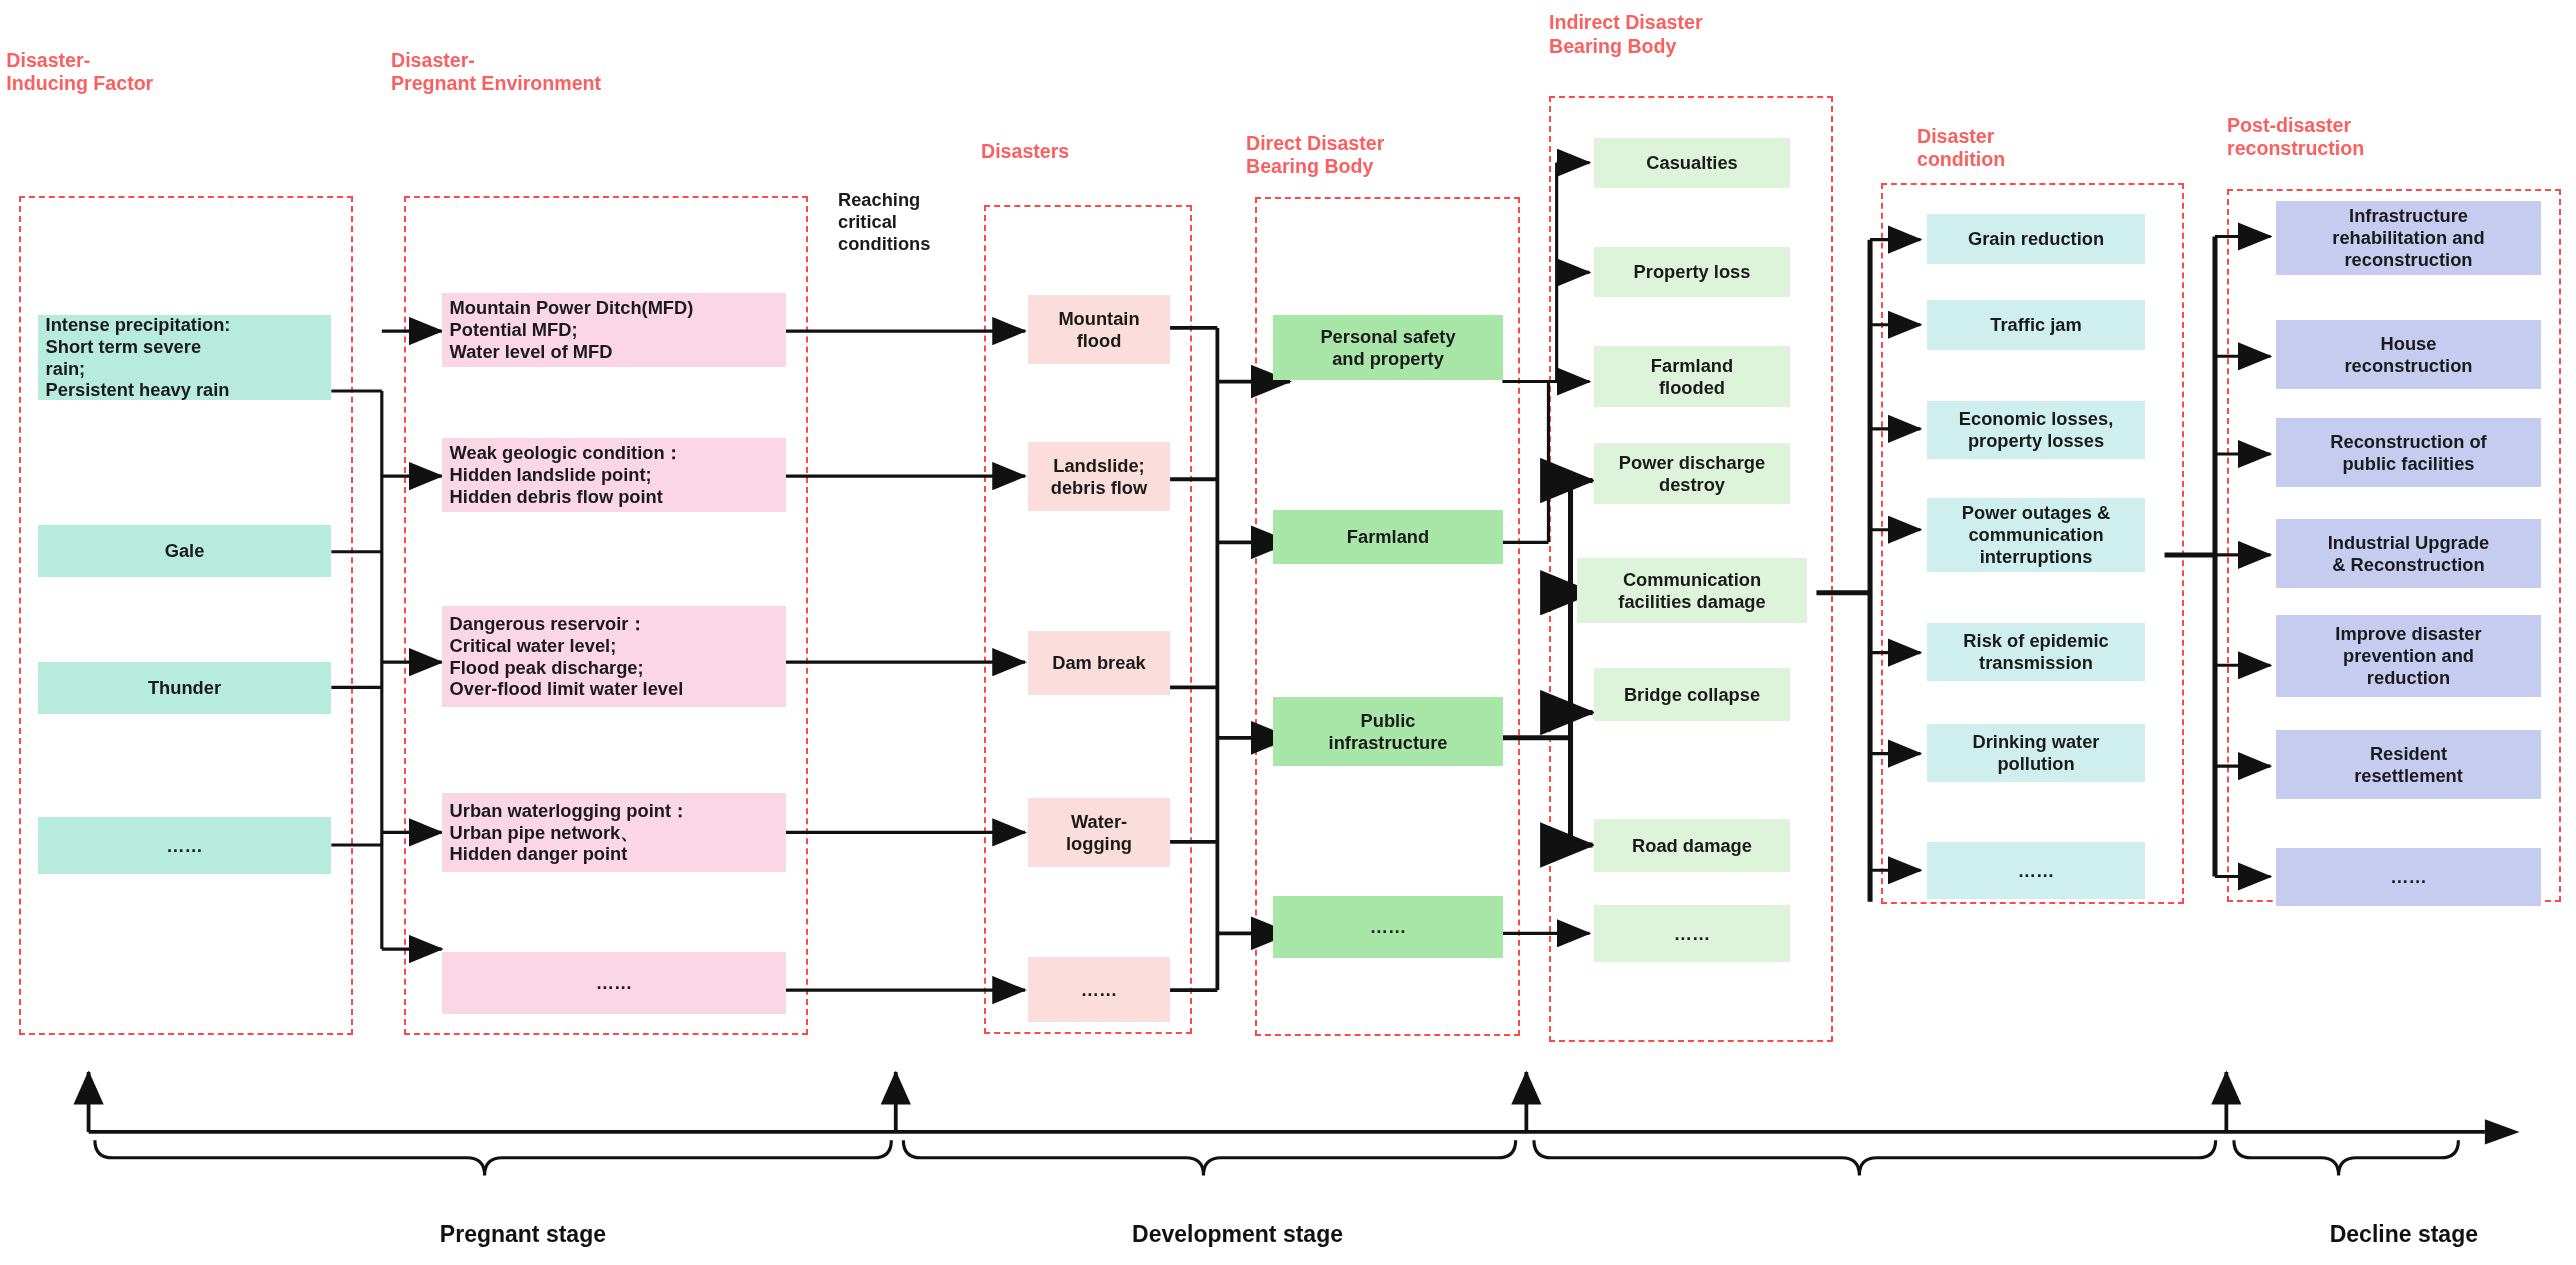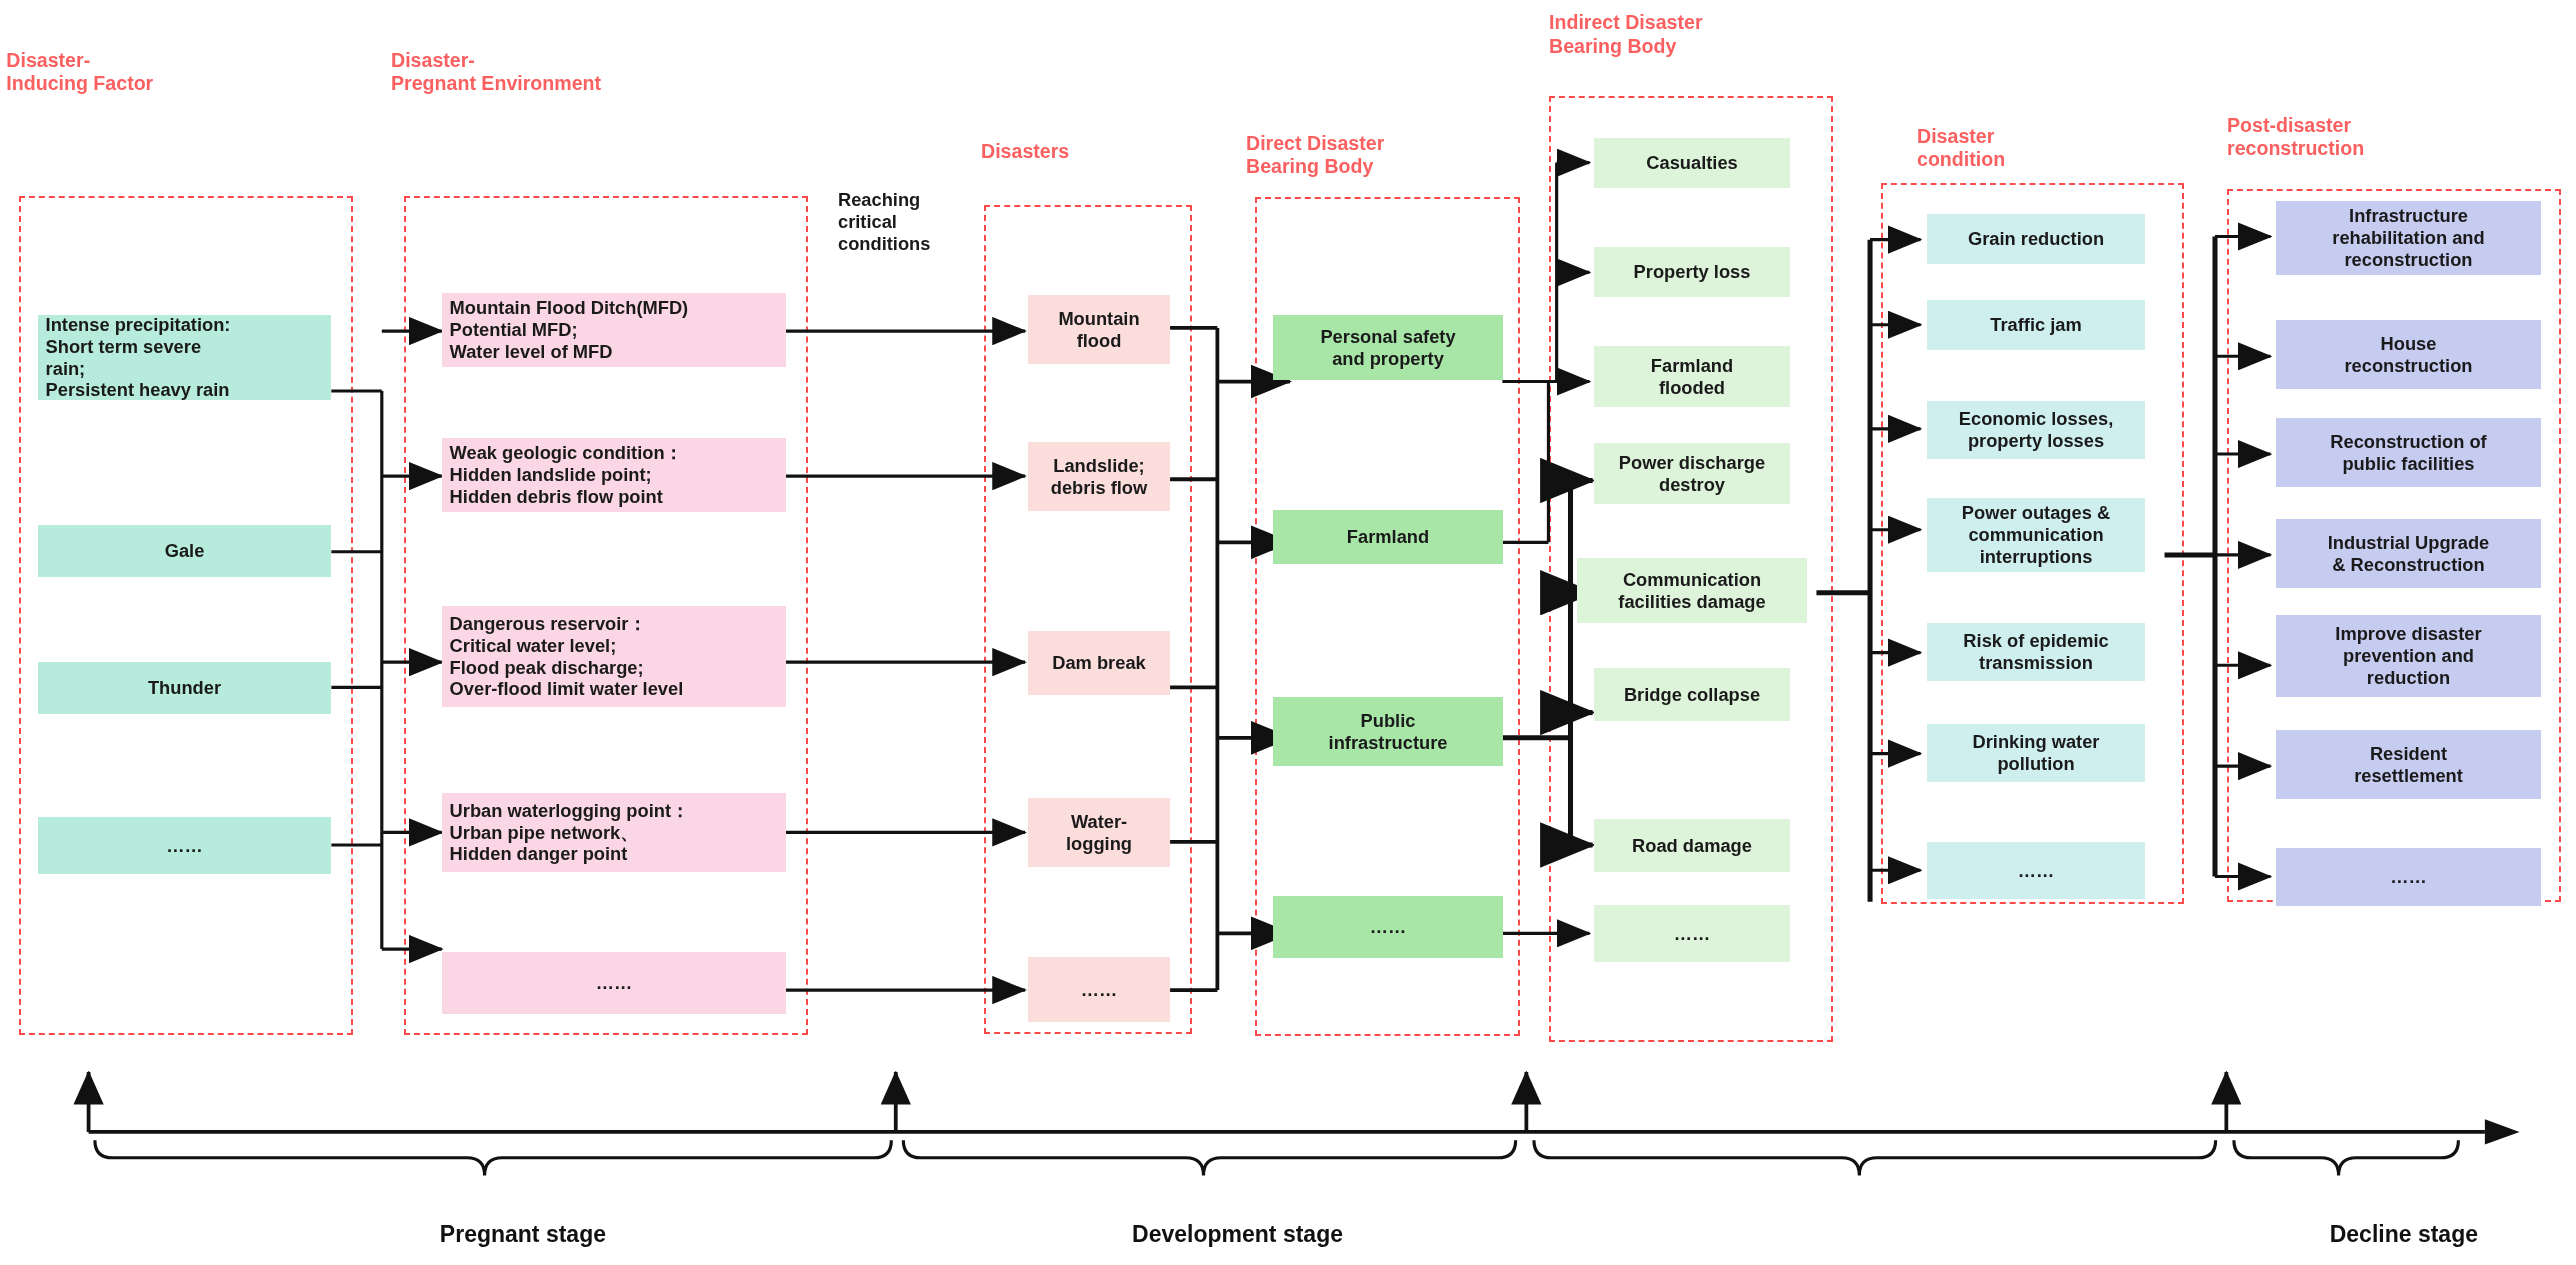--- a/index.html
+++ b/index.html
@@ -227,21 +227,21 @@
   </svg>
 
   <div class="box c-green left" style="left:38px; top:315px; width:293px; height:85px;">Intense precipitation:
 Short term severe
 rain;
 Persistent heavy rain</div>
   <div class="box c-green center" style="left:38px; top:525px; width:293px; height:52px;">Gale</div>
   <div class="box c-green center" style="left:38px; top:662px; width:293px; height:52px;">Thunder</div>
   <div class="box c-green center" style="left:38px; top:817px; width:293px; height:57px;">……</div>
 
-  <div class="box c-pink left" style="left:442px; top:293px; width:344px; height:74px;">Mountain Flood Ditch(MFD)
+  <div class="box c-pink left" style="left:442px; top:293px; width:344px; height:74px;">Mountain Power Ditch(MFD)
 Potential MFD;
 Water level of MFD</div>
   <div class="box c-pink left" style="left:442px; top:438px; width:344px; height:74px;">Weak geologic condition：
 Hidden landslide point;
 Hidden debris flow point</div>
   <div class="box c-pink left" style="left:442px; top:606px; width:344px; height:101px;">Dangerous reservoir：
 Critical water level;
 Flood peak discharge;
 Over-flood limit water level</div>
   <div class="box c-pink left" style="left:442px; top:793px; width:344px; height:79px;">Urban waterlogging point：

